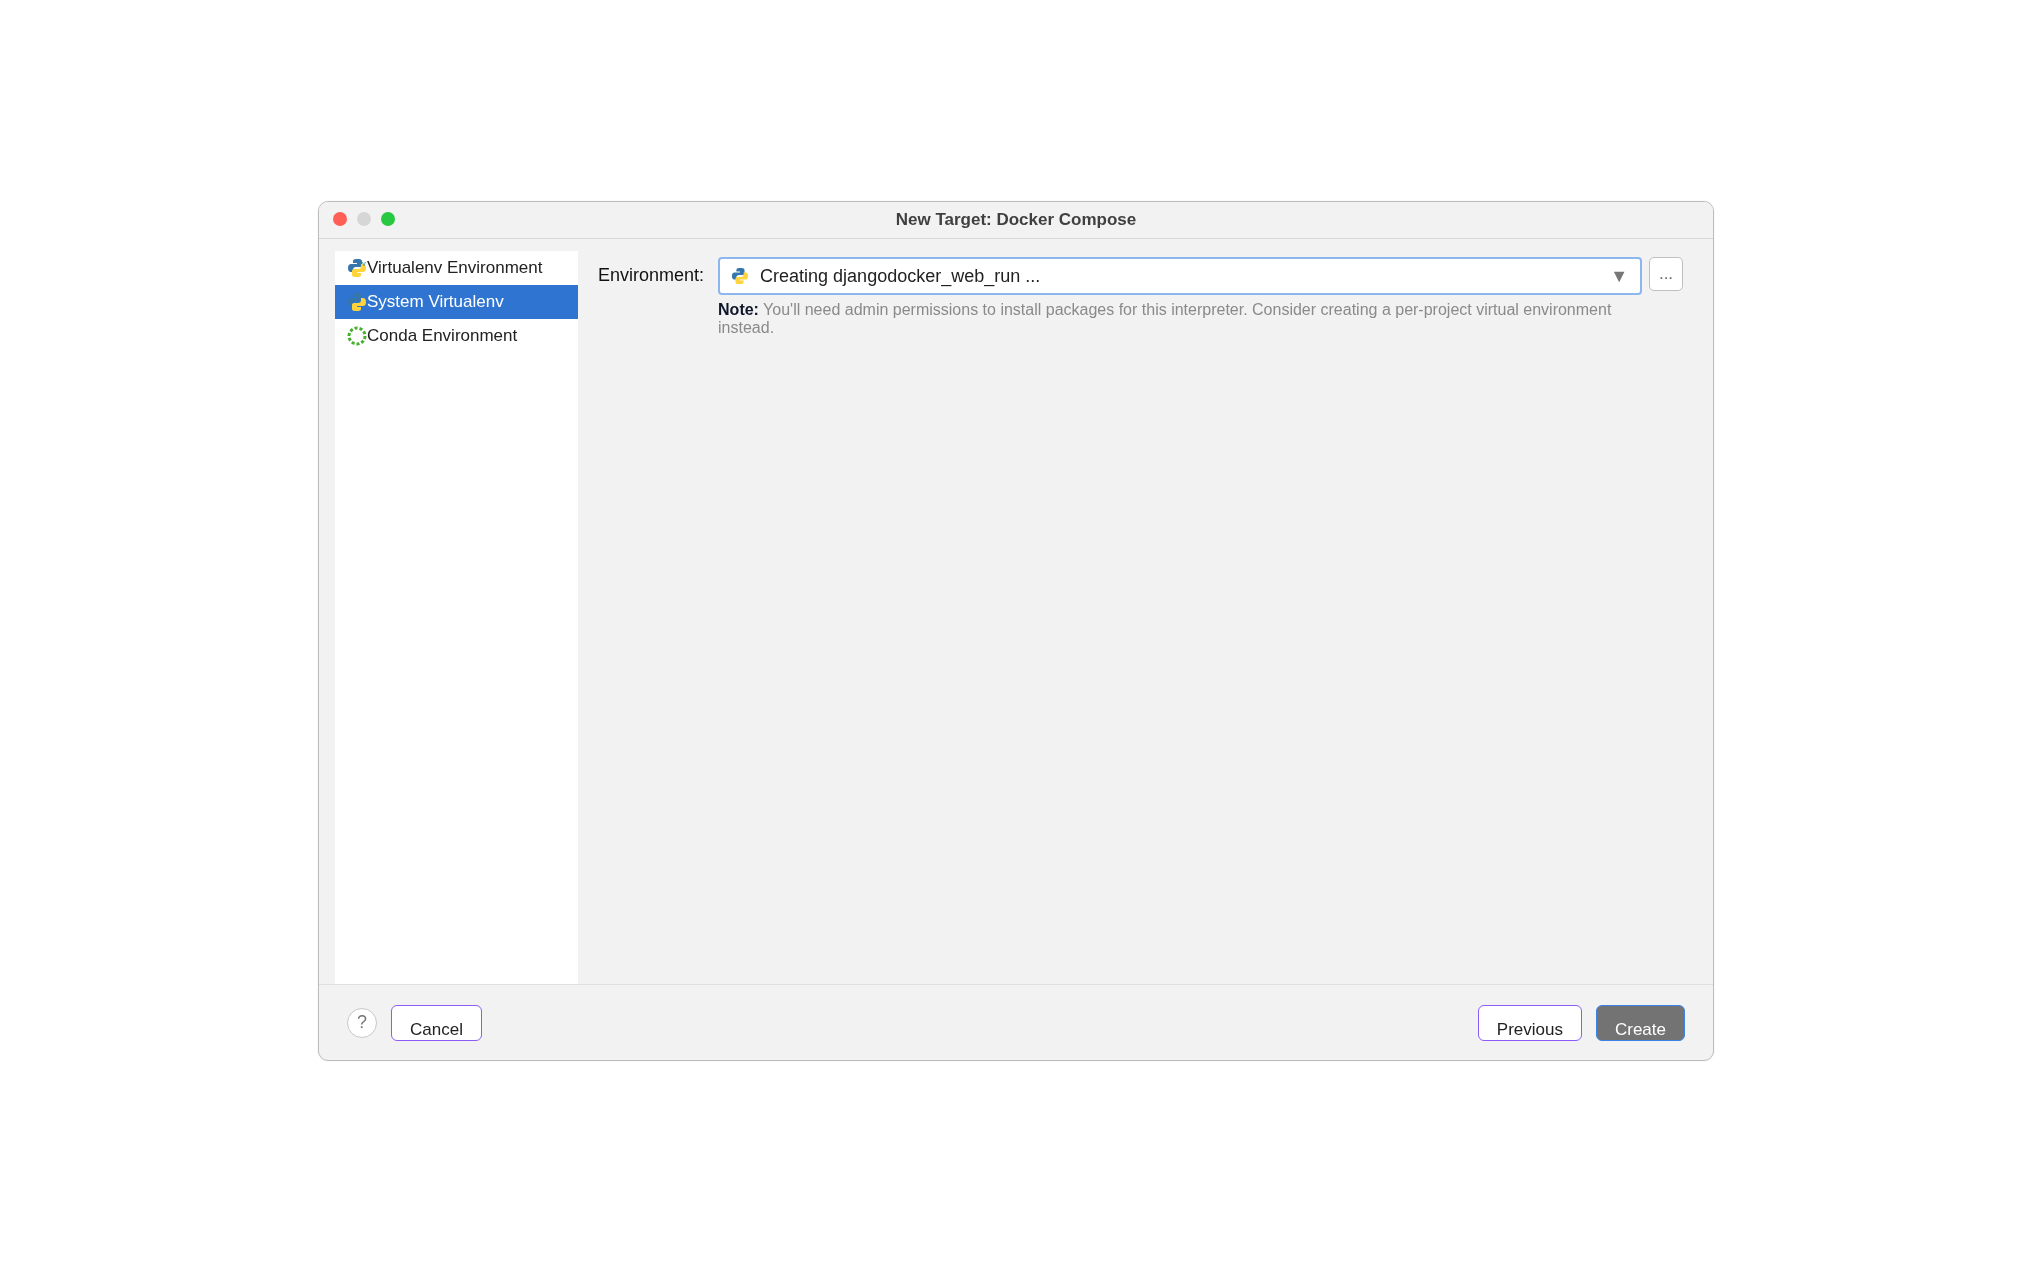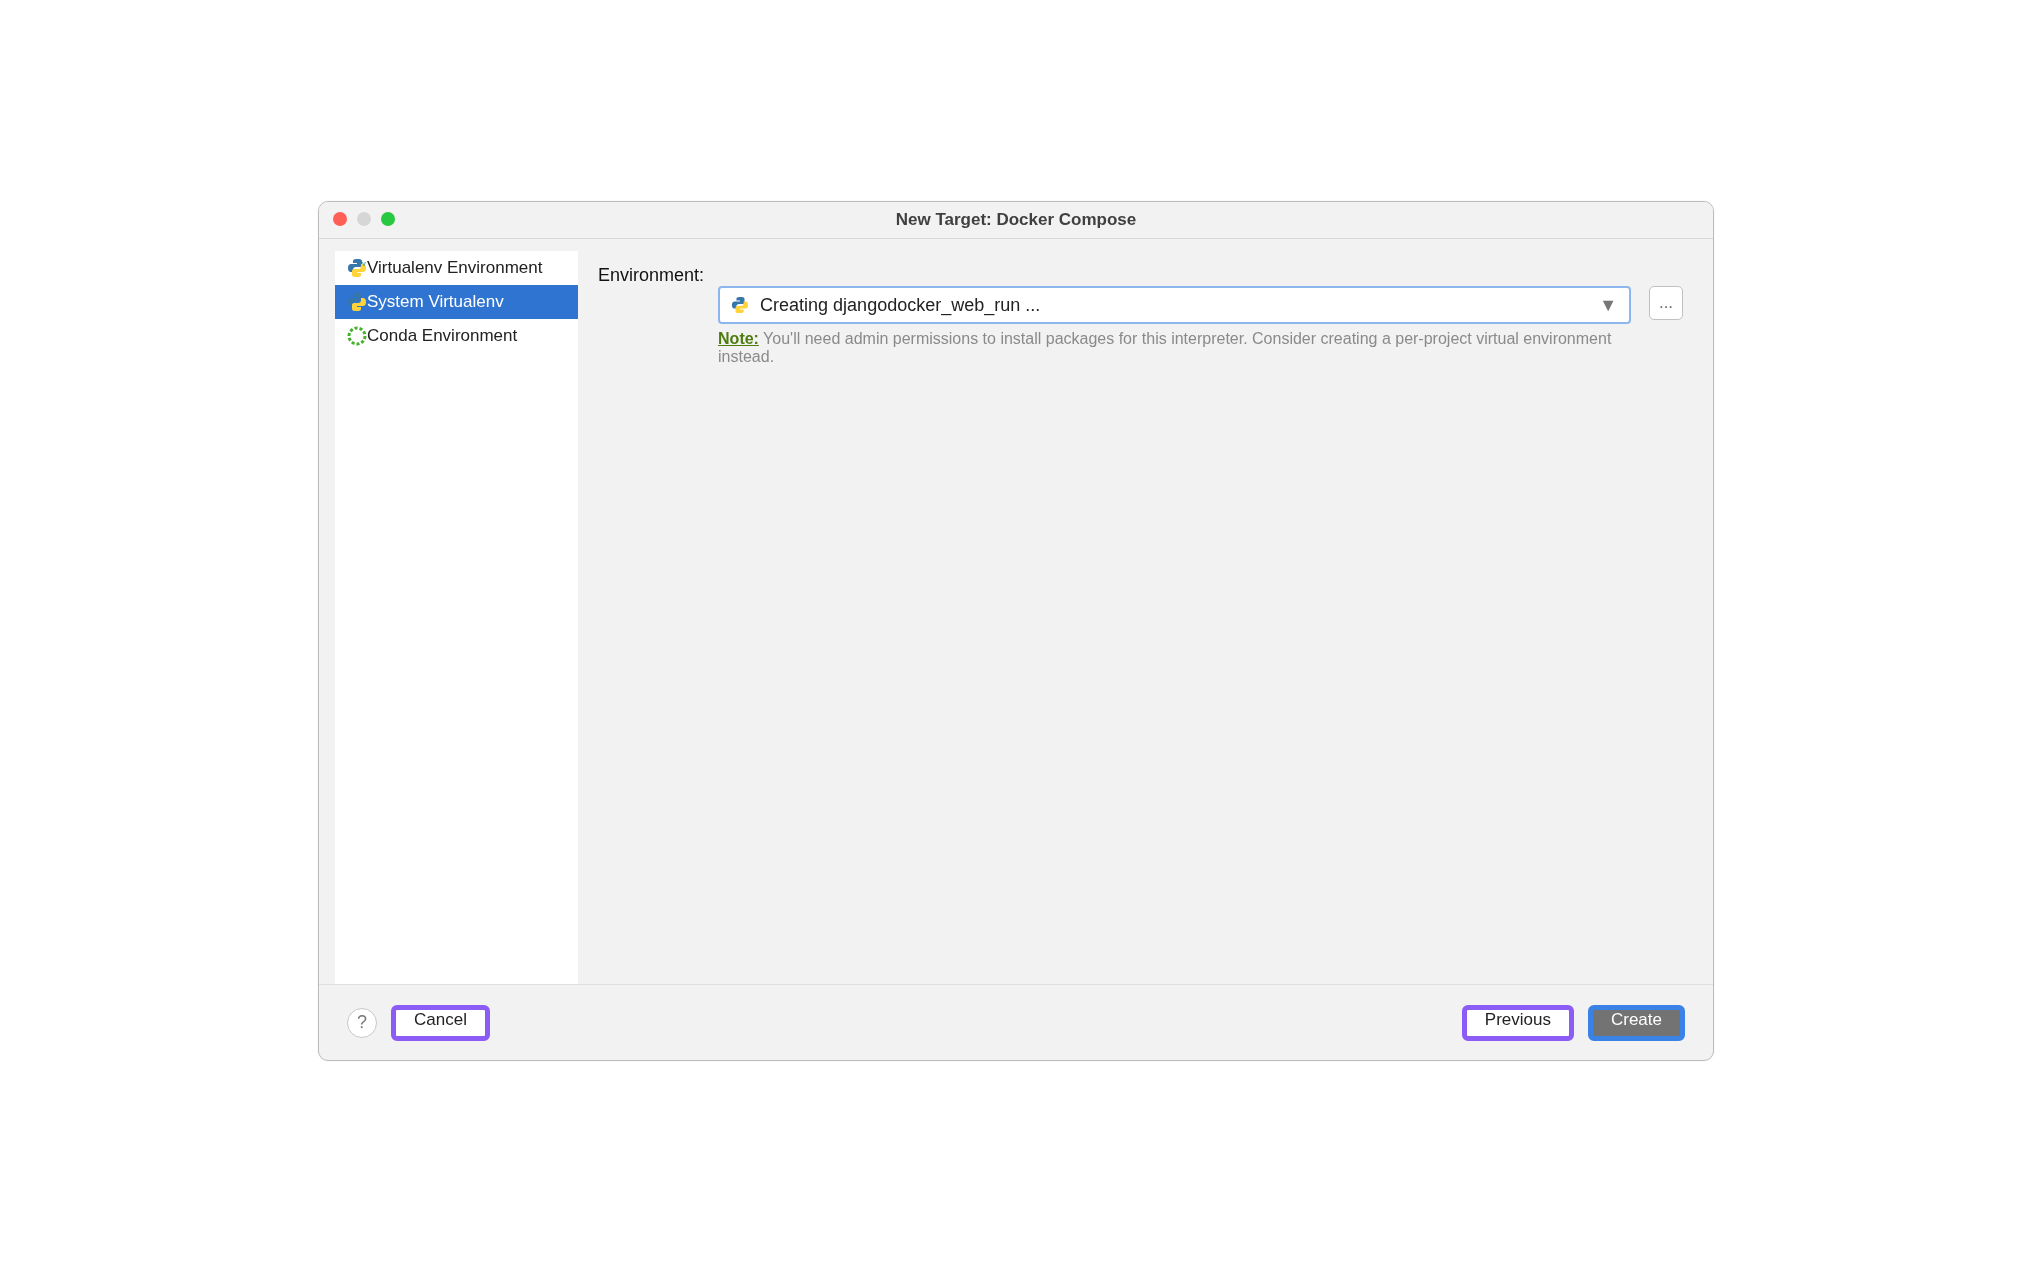--- a/index.html
+++ b/index.html
@@ -42,44 +42,44 @@
       display:flex;align-items:center;
       height:34px;padding:0 12px;font-size:17px;color:#222;cursor:pointer;
     }
     .sidebar li.sel{background:#2f74d0;color:#fff;}
     .ico{width:20px;height:20px;display:flex;align-items:center;justify-content:center;}
     .main {
       flex:1; padding:18px 30px 0 20px;
     }
     .row{display:flex;align-items:flex-start;gap:14px;}
     .lbl{font-size:18px;color:#111;padding-top:8px;min-width:102px;}
-    .combo-wrap{flex:1;display:flex;gap:18px;align-items:flex-start;margin-top:29px;}
+    .combo-wrap{flex:1;display:flex;gap:7px;align-items:flex-start;}
     .combo{
       flex:1;height:38px;background:#fff;border:2px solid #8bb7ee;border-radius:4px;
       display:flex;align-items:center;padding:0 10px;font-size:18px;color:#222;gap:10px;
       position:relative;cursor:pointer;
     }
     .combo .arrow{position:absolute;right:12px;color:#777;}
     .browse{
       width:34px;height:34px;border:1px solid #c0c0c0;border-radius:5px;background:#fff;
       display:flex;align-items:center;justify-content:center;font-size:17px;color:#666;cursor:pointer;
     }
     .note{margin-top:6px;font-size:16px;color:#8a8a8a;}
-    .note b{color:#4d7c0f;font-weight:700;text-decoration:underline;}
+    .note b{color:#0f172a;font-weight:700;}
     .footer{
       height:76px;border-top:1px solid #e0e0e0;
       display:flex;align-items:center;padding:0 28px 0 28px;gap:14px;
     }
     .help{
       width:30px;height:30px;border:1px solid #c7c7c7;border-radius:50%;
       display:flex;align-items:center;justify-content:center;color:#777;font-size:18px;cursor:pointer;background:#fff;
     }
     .btn{
-      height:36px;padding:0 18px;border:5px solid #8b5cf6;border-radius:6px;
-      background:#fff;font-size:17px;color:#222;cursor:pointer;display:flex;align-items:flex-start;
+      height:36px;padding:0 18px;border:1px solid #8b5cf6;border-radius:6px;
+      background:#fff;font-size:17px;color:#222;cursor:pointer;display:flex;align-items:flex-end;
     }
     .spacer{flex:1;}
     .btn.primary{background:#737373;border-color:#3b82e6;color:#fff;}
   </style>
 </head>
 <body>
 
 <div class="dialog">
 
   <div class="titlebar">

